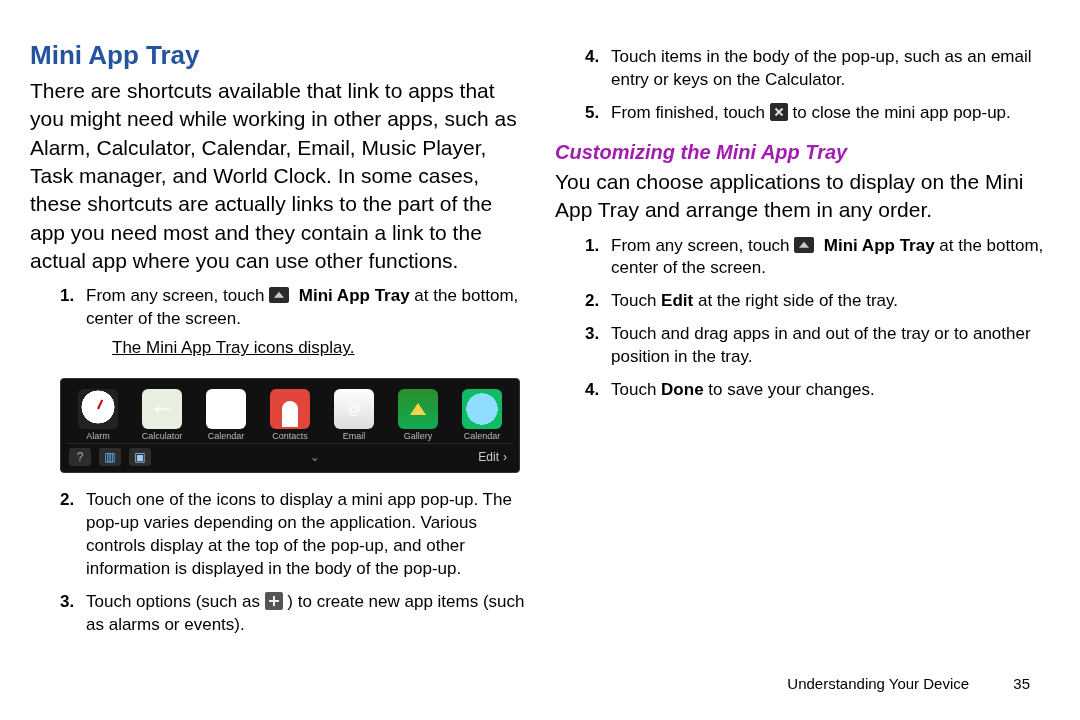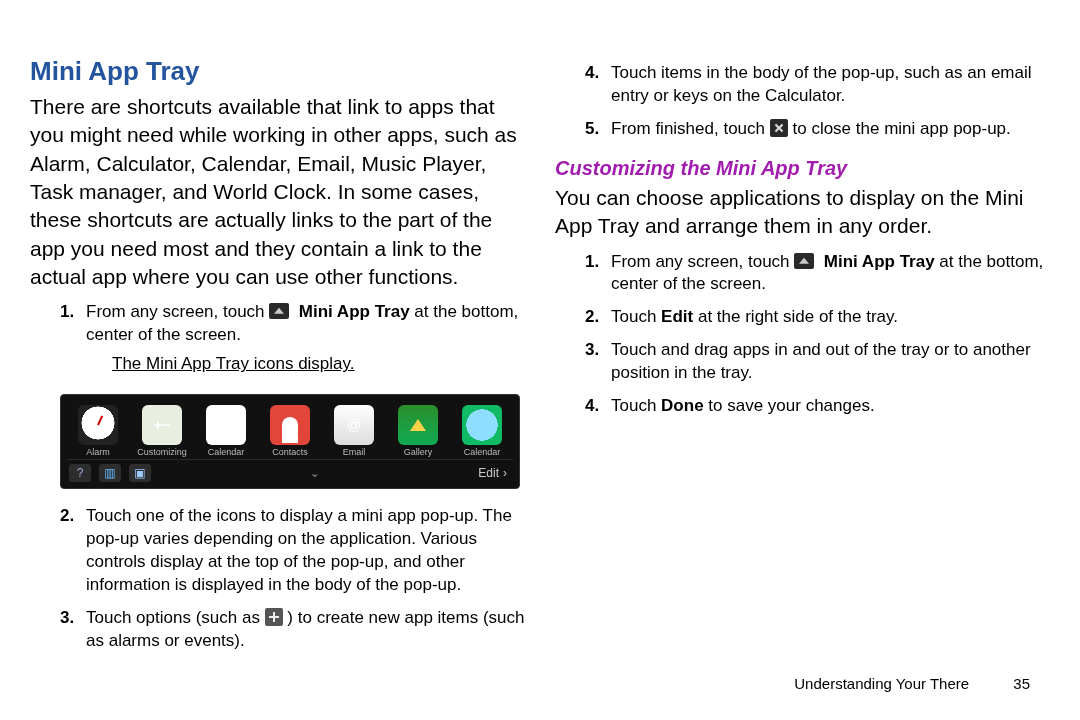--- a/index.html
+++ b/index.html
@@ -1,17 +1,17 @@
 <!DOCTYPE html>
 <html><head>
 <meta charset="utf-8">
 <style>
   * { box-sizing: border-box; margin: 0; padding: 0; }
   html, body { width: 1080px; height: 720px; font-family: Arial, Helvetica, sans-serif; background: #fff; color: #000; }
-  .page { display: flex; padding: 56px 30px 20px 30px; height: 100%; gap: 30px; position: relative; }
+  .page { display: flex; padding: 40px 30px 20px 30px; height: 100%; gap: 30px; position: relative; }
   .col { flex: 1; display: flex; flex-direction: column; }
   h1.section { color: #23549d; font-size: 26px; font-weight: 800; margin-bottom: 6px; }
   h2.subsection { color: #a21caf; font-style: italic; font-size: 20px; font-weight: 800; margin: 6px 0 4px 0; }
   p.body { font-size: 21px; line-height: 1.35; margin-bottom: 4px; }
   ol.steps { list-style: none; padding-left: 30px; margin-top: 6px; font-size: 17px; line-height: 1.35; }
   ol.steps > li { position: relative; margin-bottom: 10px; padding-left: 26px; }
   ol.steps > li > .num { position: absolute; left: 0; top: 0; font-weight: 800; }
   .bold { font-weight: 800; }
   .icon-chevup {
     display: inline-block; width: 20px; height: 16px; background: #2a2a2a;
@@ -96,21 +96,21 @@
     </ol>
 
     <div class="tray">
       <div class="tray-row">
         <div class="tray-item">
           <div class="ico ico-alarm"></div>
           <div class="lbl">Alarm</div>
         </div>
         <div class="tray-item">
           <div class="ico ico-calc">+−</div>
-          <div class="lbl">Customizing</div>
+          <div class="lbl">Calculator</div>
         </div>
         <div class="tray-item">
           <div class="ico ico-calendar">31</div>
           <div class="lbl">Calendar</div>
         </div>
         <div class="tray-item">
           <div class="ico ico-contacts"></div>
           <div class="lbl">Contacts</div>
         </div>
         <div class="tray-item">
@@ -194,16 +194,16 @@
       <li>
         <span class="num">4.</span>
         <span>Touch </span>
         <span class="bold">Done</span>
         <span> to save your changes.</span>
       </li>
     </ol>
   </div>
 
   <div class="footer">
-    <span>Understanding Your There</span>
+    <span>Understanding Your Device</span>
     <span class="pn">35</span>
   </div>
 </div>
 
 </body></html>

